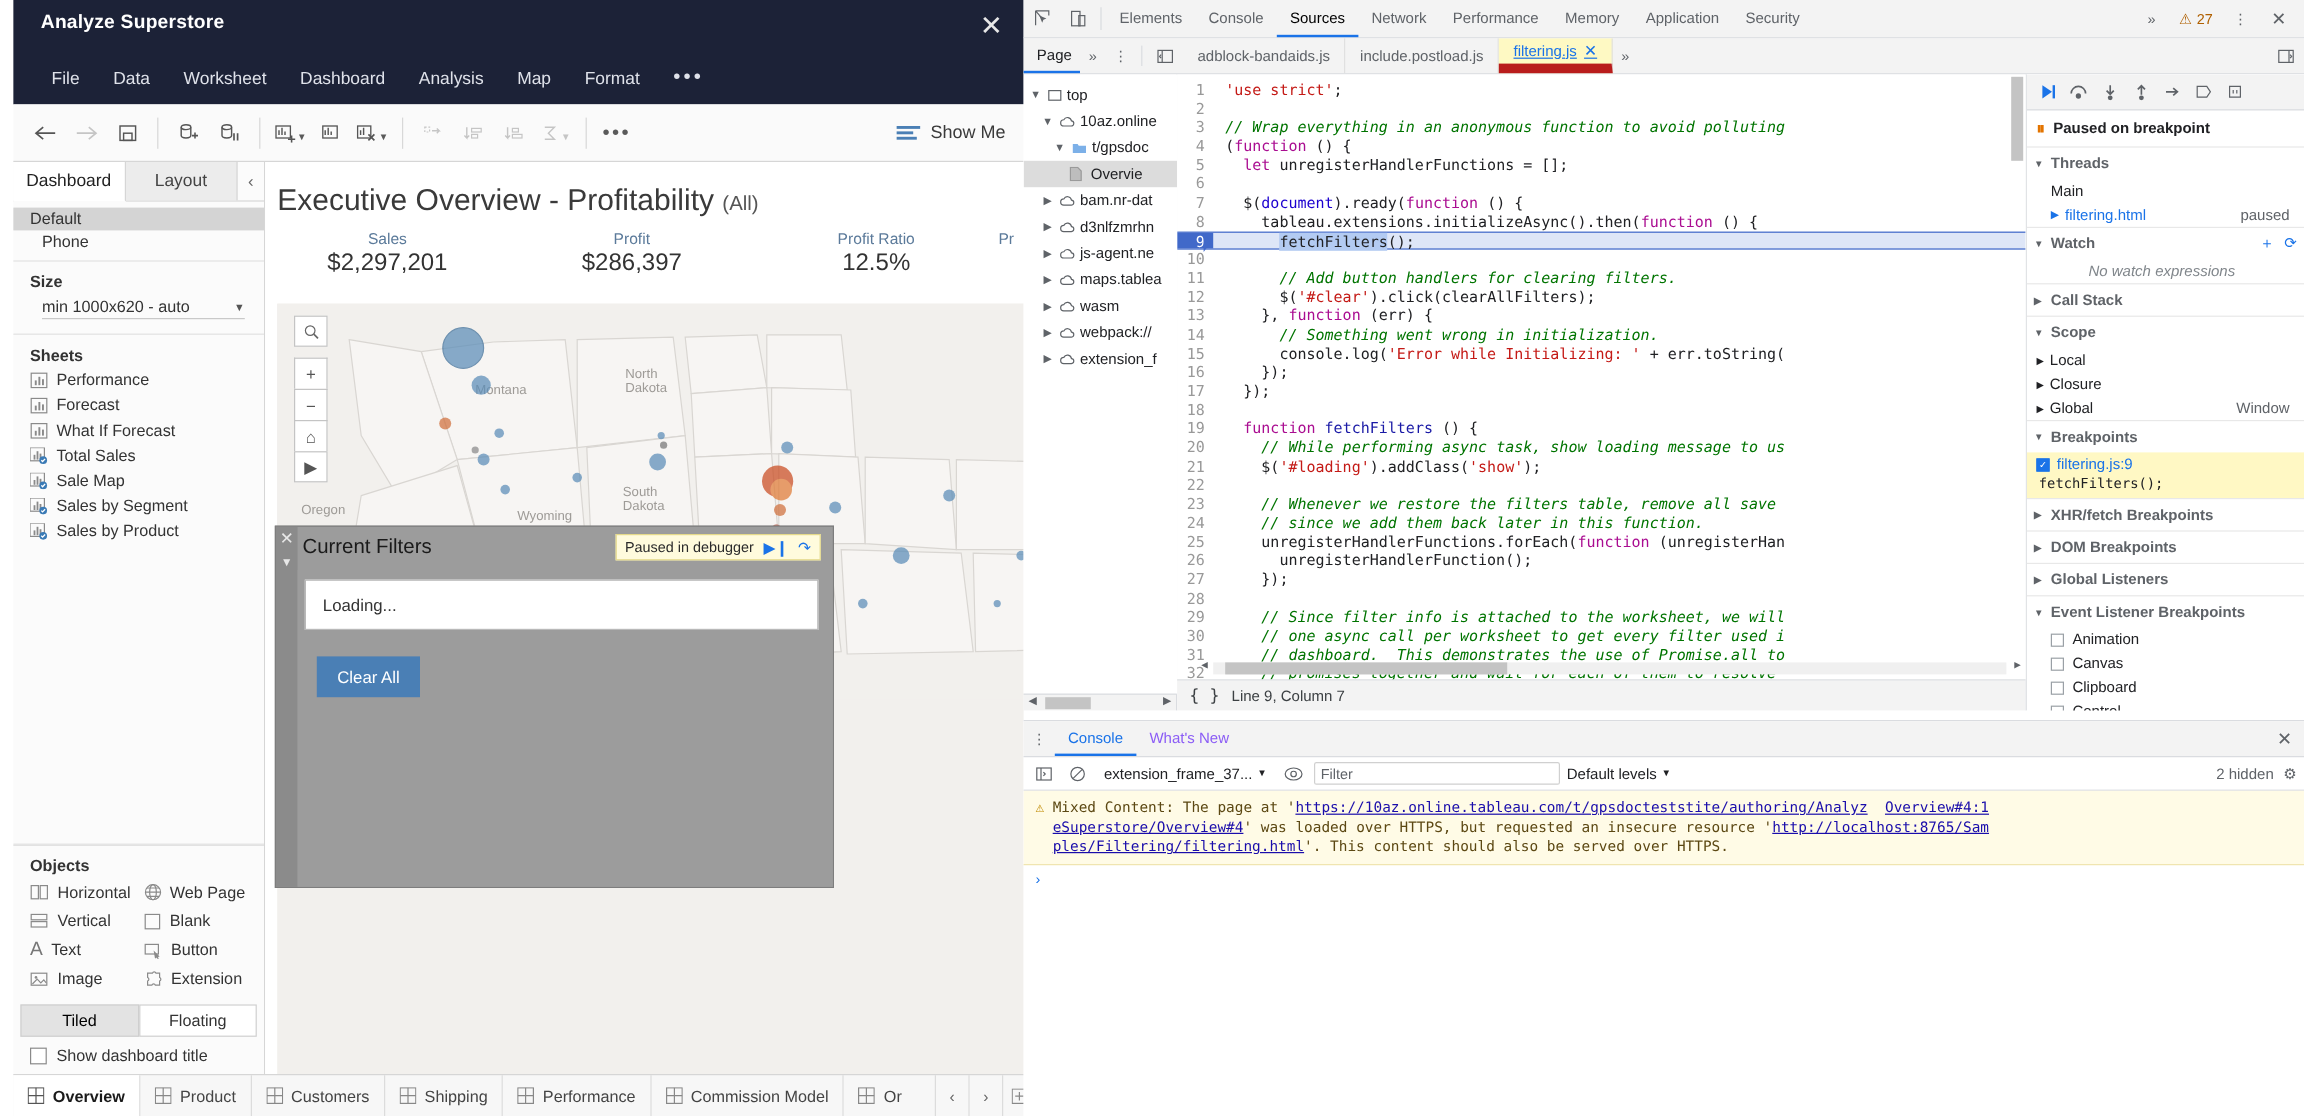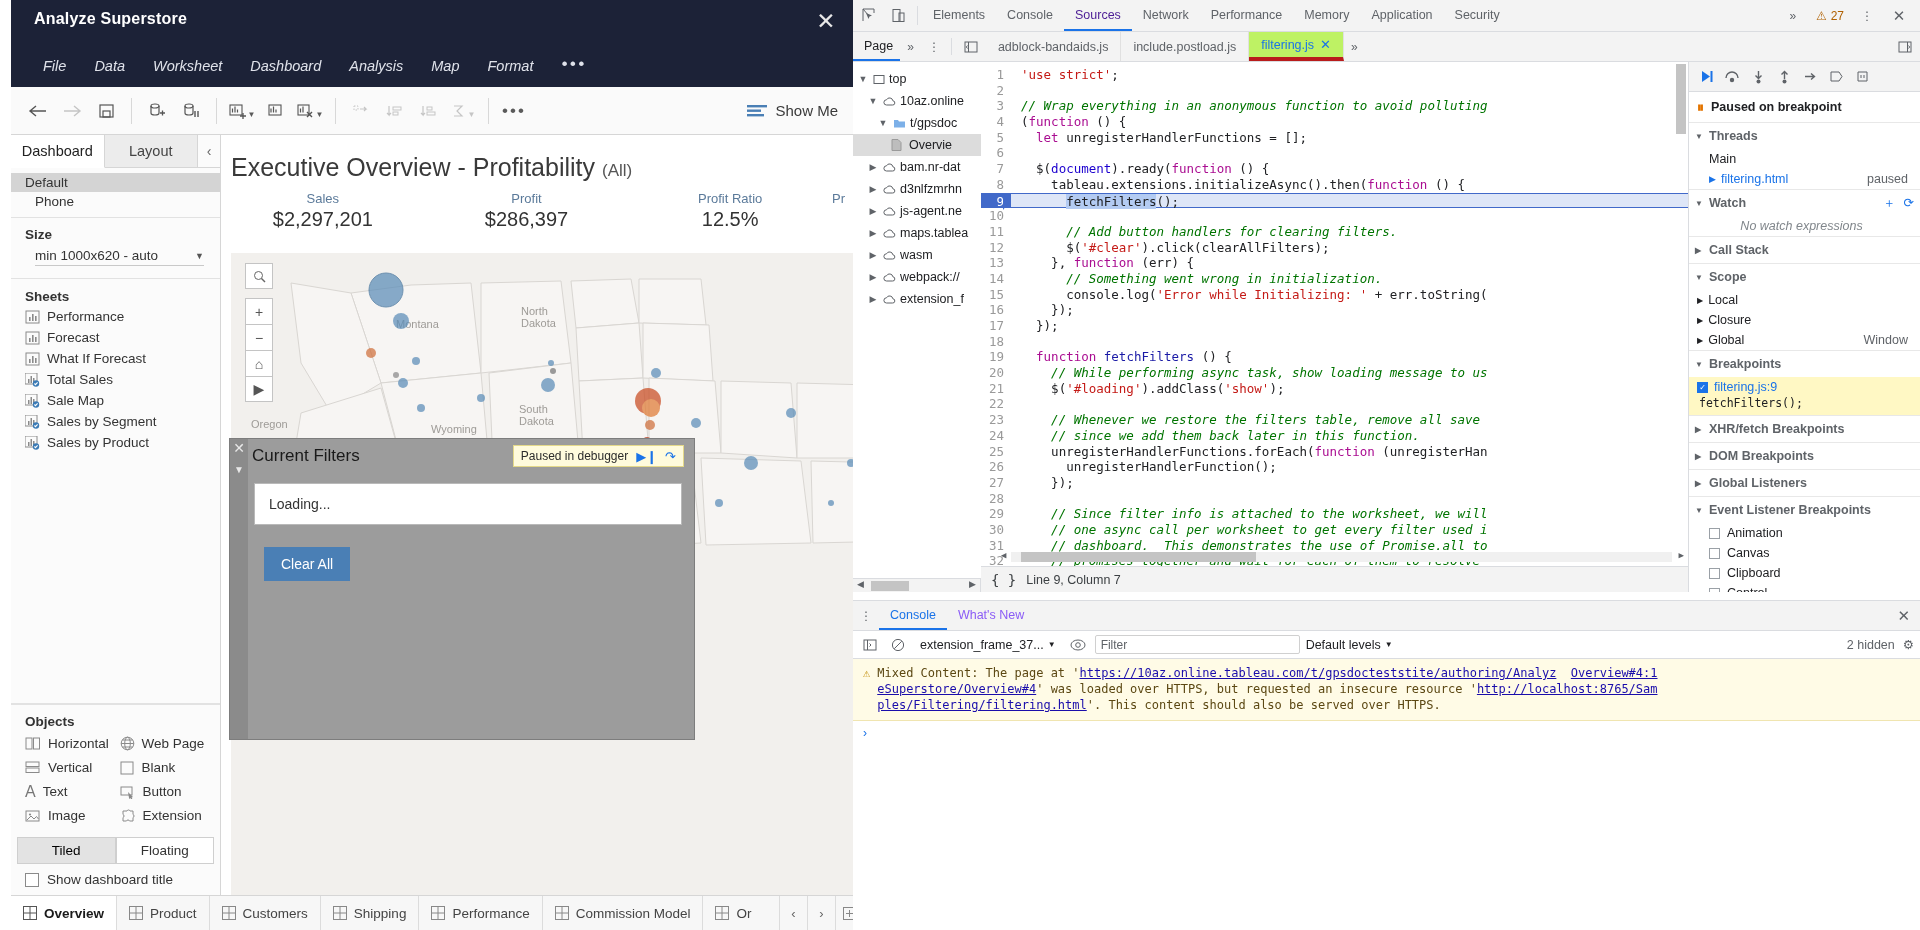--- a/index.html
+++ b/index.html
@@ -11,21 +11,21 @@
     -webkit-font-smoothing:antialiased;
   }
   .app { position:relative; width:1920px; height:930px; }
 
   
   .tableau { position:absolute; left:11px; top:0; width:852px; height:930px; background:#fff; border-right:1px solid #b0b0b0; overflow:hidden;}
   .tab-titlebar { height:45px; background:#1c2237; color:#fff; position:relative; }
   .tab-titlebar .title { position:absolute; left:23px; top:10px; font-size:16px; font-weight:bold; letter-spacing:.2px;}
   .tab-close { position:absolute; right:22px; top:8px; width:28px; height:28px; color:#e8e8e8; font-size:23px; line-height:26px; text-align:center; cursor:pointer; font-weight:300;}
   .tab-menubar { height:42px; background:#1c2237; color:#dfe2ea; display:flex; align-items:center; padding-left:18px; gap:0; }
-  .tab-menubar .mi { padding:4px 14px; font-size:14.5px; cursor:pointer;font-style:italic; }
+  .tab-menubar .mi { padding:4px 14px; font-size:14.5px; cursor:pointer; }
   .tab-menubar .mi.dots { letter-spacing:2.5px; font-size:17px; padding-top:0;}
 
   .tab-toolbar { height:48px; border-bottom:1px solid #d6d6d6; display:flex; align-items:center; padding:0 10px; background:#fafafa; gap:0;}
   .tb-ic { width:34px; height:32px; display:flex; align-items:center; justify-content:center; color:#5a5a5a; cursor:pointer; position:relative;}
   .tb-ic.dis { color:#c5c5c5; }
   .tb-sep { width:1px; height:26px; background:#d8d8d8; margin:0 8px; }
   .tb-ic .caret { font-size:8px; margin-left:1px; position:relative; top:4px;}
   .showme { margin-left:auto; display:flex; align-items:center; gap:8px; padding-right:14px; font-size:15px; color:#3a3a3a; cursor:pointer;}
 
   .tab-body { display:flex; height:calc(930px - 45px - 42px - 48px - 35px); }
@@ -82,28 +82,28 @@
   .sh.active { background:#fff; font-weight:bold; color:#1a1a1a;text-align:center;}
   .sh-nav { margin-left:auto; display:flex; }
   .sh-nav div { width:28px; display:flex; align-items:center; justify-content:center; border-left:1px solid #dcdcdc; color:#666; cursor:pointer;}
 
   
   .devtools { position:absolute; left:853px; top:0; width:1067px; height:930px; background:#fff; font-size:12px; color:#202124; }
   .dt-tabbar { height:32px; background:#f3f3f3; border-bottom:1px solid #dadce0; display:flex; align-items:stretch; }
   .dt-ic { width:30px; display:flex; align-items:center; justify-content:center; color:#5f6368; cursor:pointer;}
   .dt-vsep { width:1px; background:#dadce0; margin:6px 4px; }
   .dt-tab { display:flex; align-items:center; padding:0 11px; font-size:12.5px; color:#5f6368; cursor:pointer; border-bottom:2px solid transparent;}
-  .dt-tab.active { color:#4c1d95; border-bottom:2px solid #1a73e8; }
+  .dt-tab.active { color:#000000; border-bottom:2px solid #1a73e8; }
   .dt-right { margin-left:auto; display:flex; align-items:center; gap:2px; padding-right:6px;}
   .warnbadge { display:flex; align-items:center; gap:4px; color:#b06000; font-size:12px; padding:0 6px;}
   .dt-sub { height:30px; background:#f3f3f3; border-bottom:1px solid #dadce0; display:flex; align-items:stretch;}
   .sub-page { display:flex; align-items:center; padding:0 7px 0 11px; font-size:12.5px; border-bottom:2px solid #1a73e8; color:#202124;}
   .sub-chev { display:flex; align-items:center; padding:0 7px; color:#5f6368; cursor:pointer;}
   .filetab { display:flex; align-items:center; gap:6px; padding:0 12px; font-size:12.5px; color:#5f6368; border-right:1px solid #e0e0e0; cursor:pointer;}
-  .filetab.active { background:#bef264; color:#1a73e8; border-bottom:4px solid #b91c1c; }
+  .filetab.active { background:#fef9c3; color:#1a73e8; border-bottom:8px solid #b91c1c;text-decoration:underline; }
   .dt-body { display:flex; height:530px; }
   .navtree { width:128px; border-right:1px solid #dadce0; background:#fff; padding-top:6px; font-size:12.5px; overflow:hidden;}
   .tr { display:flex; align-items:center; gap:4px; height:22px; white-space:nowrap; cursor:pointer;}
   .tr.sel { background:#dcdcdc; }
   .tw { width:12px; text-align:center; color:#5f6368; font-size:9px; flex:none;}
   .editor { flex:1; position:relative; overflow:hidden; background:#fff; font-family:"DejaVu Sans Mono", monospace; font-size:12.5px;}
   .code { padding-top:5px; }
   .ln { display:flex; height:15.7px; line-height:15.7px; white-space:pre;}
   .ln.hl { background:#dee6f7; border-top:1px solid #4169c9; border-bottom:1px solid #4169c9; }
   .gut { width:30px; text-align:right; padding-right:7px; color:#999; flex:none; user-select:none;}

